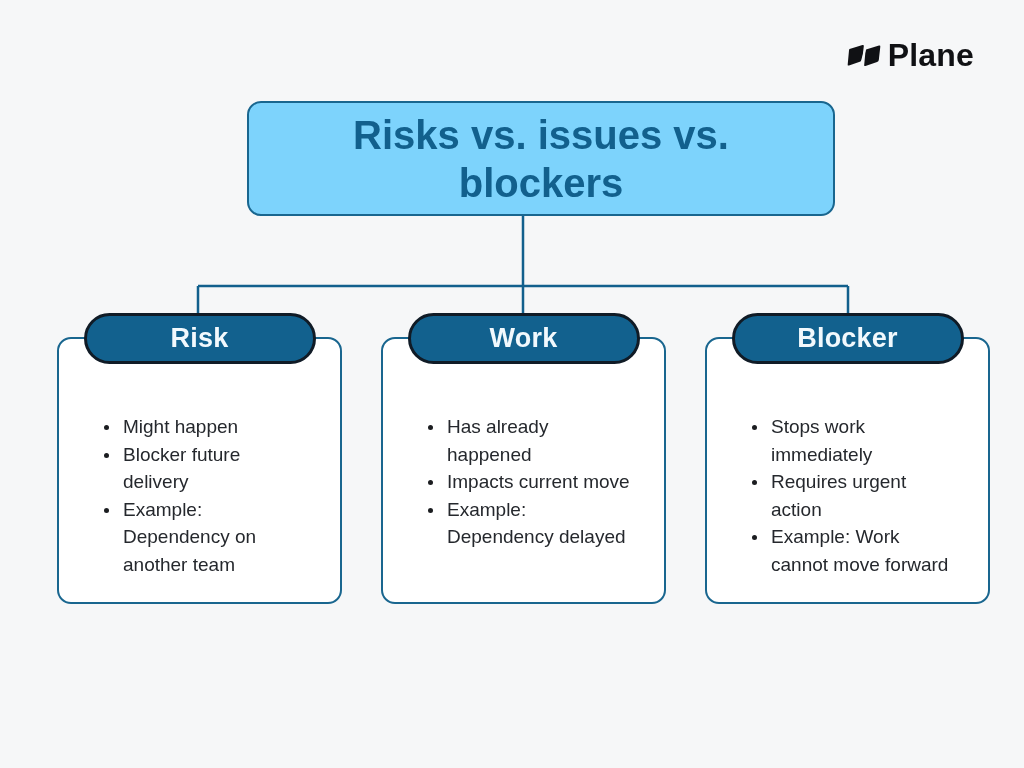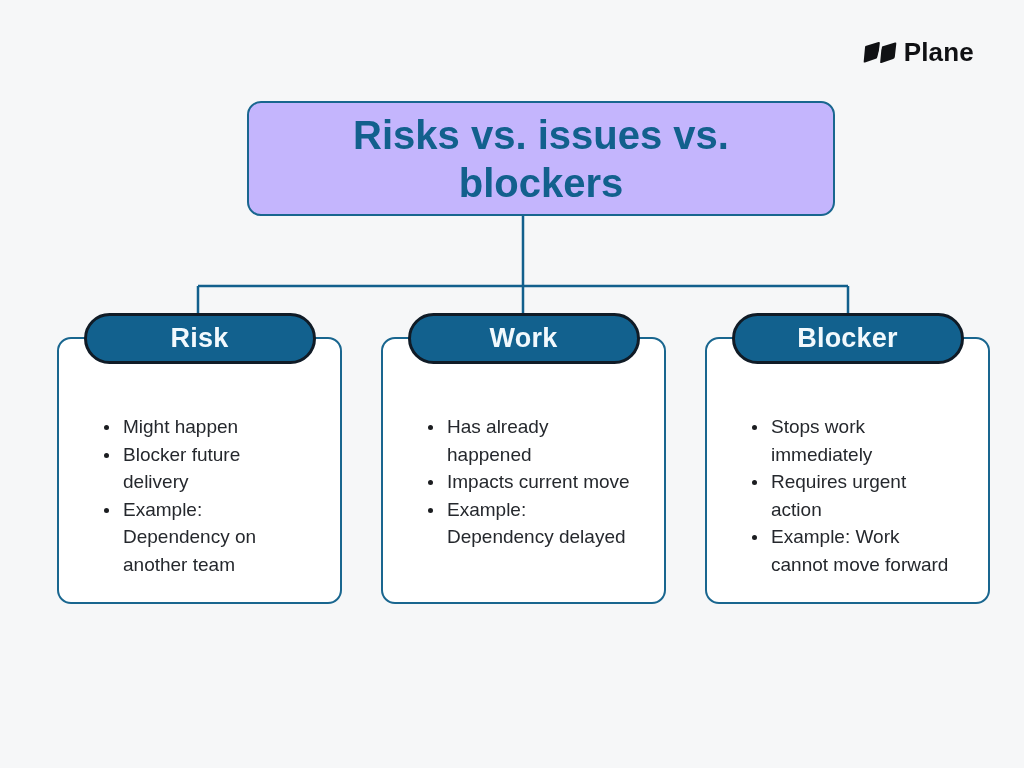--- a/index.html
+++ b/index.html
@@ -12,34 +12,34 @@
     color: #25282d;
   }
   .canvas { position: absolute; inset: 0; }
 
   
   .logo {
     position: absolute; top: 37px; right: 50px;
     display: flex; align-items: center; gap: 6px;
   }
   .logo-text {
-    font-size: 26px; font-weight: 700; color: #101114; letter-spacing: 0.2px;
+    font-size: 32px; font-weight: 700; color: #101114; letter-spacing: 0.2px;
   }
 
   
   .connectors {
     position: absolute; left: 0; top: 0; width: 1024px; height: 768px;
     pointer-events: none;
   }
 
   
   .title-box {
     position: absolute; left: 247px; top: 101px;
     width: 588px; height: 115px;
-    background: #c4b5fd;
+    background: #7dd3fc;
     border: 2px solid #19668f;
     border-radius: 14px;
     box-sizing: border-box;
     display: flex; align-items: center; justify-content: center;
   }
   .title-box h1 {
     margin: 0;
     font-size: 40px; line-height: 1.2; font-weight: 600;
     color: #12608d;
     text-align: center;

